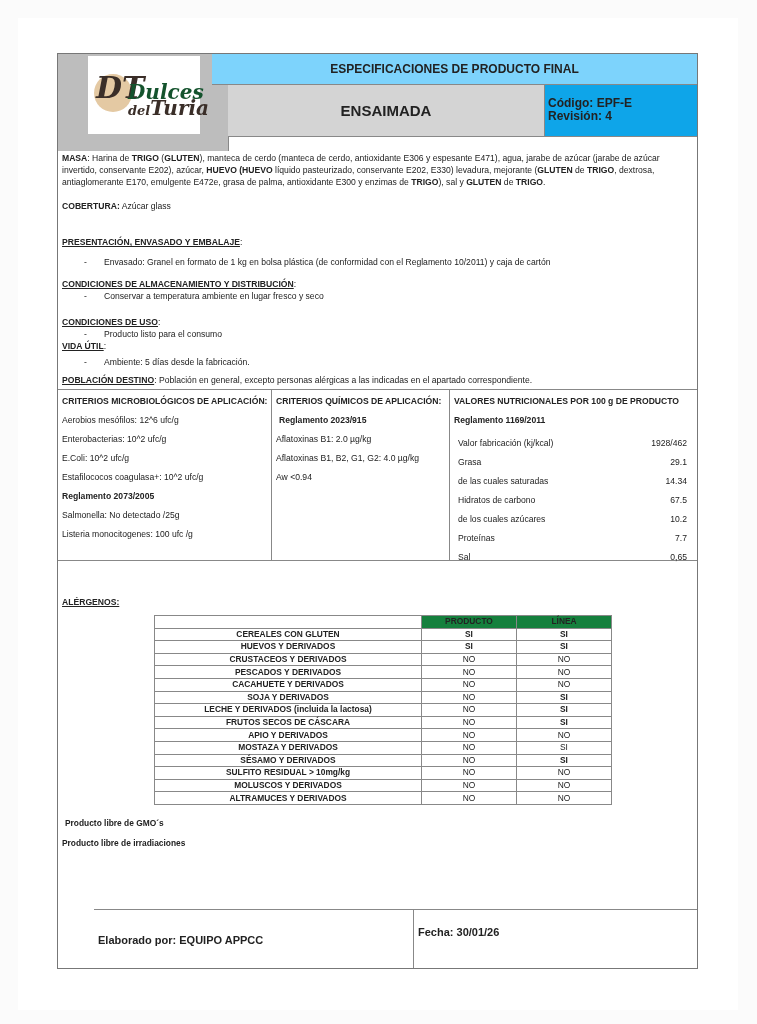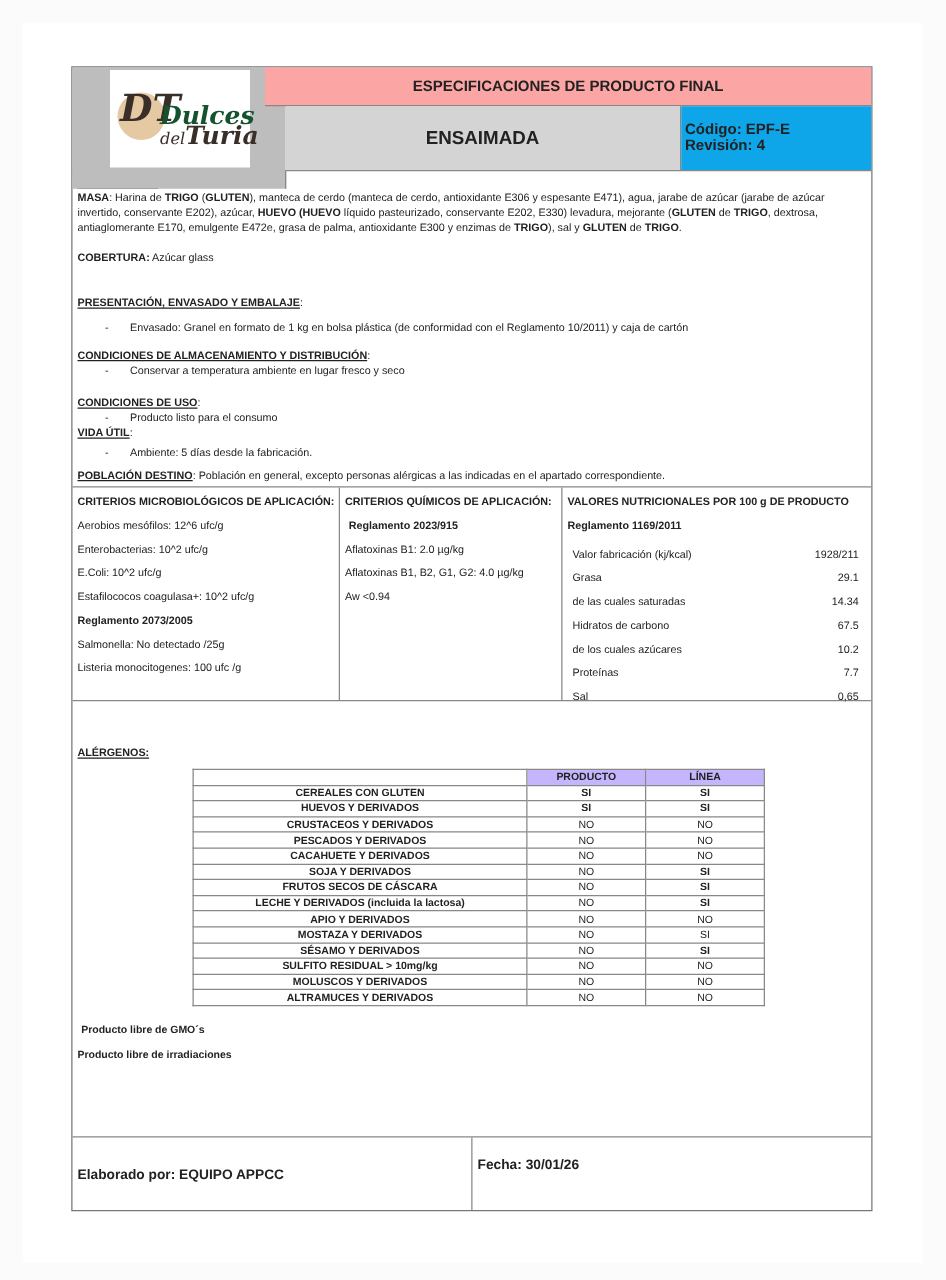--- a/index.html
+++ b/index.html
@@ -6,46 +6,46 @@
   body { width:757px; height:1024px; background:#fbfbfb; position:relative; font-family:"Liberation Sans", sans-serif; color:#222; overflow:hidden; }
   .page { position:absolute; left:18px; top:18px; width:720px; height:992px; background:#fff; }
   .doc { position:absolute; left:57px; top:53px; width:641px; border:1.5px solid #777; box-sizing:border-box; }
   .hdr { position:relative; height:82px; border-bottom:1px solid #888; }
   .logo-cell { position:absolute; left:0; top:0; width:170px; height:97px; background:#bdbdbd; border-right:1px solid #888; }
   .logo-box { position:absolute; left:30px; top:2px; width:112px; height:78px; background:#fff; }
   .logo-circle { position:absolute; left:6px; top:18px; width:38px; height:38px; border-radius:50%; background:#e4c9a3; }
   .logo-mono { position:absolute; left:8px; top:14px; font-family:"DejaVu Serif", serif; font-style:italic; font-size:30px; color:#3a2e28; font-weight:bold; }
   .logo-t1 { position:absolute; left:40px; top:24px; font-family:"DejaVu Serif", serif; font-style:italic; font-weight:bold; font-size:20px; color:#14532d; }
   .logo-t2 { position:absolute; left:40px; top:40px; font-family:"DejaVu Serif", serif; font-style:italic; font-weight:bold; font-size:20px; color:#3a2e28; }
-  .logo-t2 small { font-size:13px; font-weight:normal; }
-  .title-top { position:absolute; left:154px; top:0; right:0; height:30px; background:#fca5a5; border-bottom:1px solid #888; display:flex; align-items:center; justify-content:center; font-weight:bold; font-size:12px; }
+  .logo-t2 small { font-size:13px; font-weight:bold; }
+  .title-top { position:absolute; left:154px; top:0; right:0; height:30px; background:#7dd3fc; border-bottom:1px solid #888; display:flex; align-items:center; justify-content:center; font-weight:bold; font-size:12px; }
   .title-main { position:absolute; left:170px; top:31px; width:316px; height:51px; background:#d4d4d4; border-right:1px solid #888; display:flex; align-items:center; justify-content:center; font-weight:bold; font-size:15px; }
   .title-code { position:absolute; left:487px; top:31px; right:0; height:51px; background:#0ea5e9; font-weight:bold; font-size:12px; padding:12px 0 0 3px; box-sizing:border-box; line-height:13px; }
   .body { padding:3px 4px 0 4px; font-size:8.6px; line-height:12px; }
   .sec-title { font-weight:bold; text-decoration:underline; }
   .b { font-weight:bold; }
   .bullet { padding-left:22px; position:relative; }
   .bullet::before { content:"-"; position:absolute; left:22px; }
   .bullet span { padding-left:20px; display:inline-block; }
   .crit { display:flex; border-top:1px solid #888; border-bottom:1px solid #888; height:170px; font-size:8.6px; }
   .crit .col { box-sizing:border-box; padding:2px 4px; }
   .crit .c1 { width:214px; border-right:1px solid #888; }
   .crit .c2 { width:178px; border-right:1px solid #888; }
   .crit .c3 { flex:1; }
   .crit .row { height:19px; line-height:19px; white-space:nowrap; }
   .nut { display:flex; justify-content:space-between; padding:0 6px 0 4px; }
   .alg { padding:0 4px; font-size:8.6px; }
   table.al { border-collapse:collapse; margin-left:92px; margin-top:8px; font-size:8.4px; }
   table.al td, table.al th { border:1px solid #888; height:11.6px; padding:0 4px; line-height:11px; }
-  table.al th { background:#c4b5fd; font-weight:bold; text-align:center; }
+  table.al th { background:#15803d; font-weight:bold; text-align:center; }
   table.al td.n { font-weight:bold; width:258px;text-align:center; }
   table.al td.v { text-align:center; width:86px; }
   table.al td.vb { font-weight:bold; }
   .free { font-size:8.4px; font-weight:bold; padding:8px 4px 0 4px; line-height:20px; }
-  .foot { display:flex; border-top:1px solid #888; height:58px; font-weight:bold; font-size:11px; }
+  .foot { display:flex; border-top:1px solid #888; height:58px; font-weight:bold; font-size:11px;margin-left:36px; }
   .foot .f1 { width:320px; border-right:1px solid #888; padding:24px 0 0 4px; box-sizing:border-box; }
   .foot .f2 { flex:1; padding:16px 0 0 4px; box-sizing:border-box; }
 </style>
 </head>
 <body>
 
 <div class="page"></div>
 
 <div class="doc">
 
@@ -125,21 +125,21 @@
       <div class="row">Aflatoxinas B1, B2, G1, G2: 4.0 µg/kg</div>
       <div class="row">Aw &lt;0.94</div>
     </div>
     <div class="col c3">
       <div class="row b">VALORES NUTRICIONALES POR 100 g DE PRODUCTO</div>
       <div class="row b">Reglamento 1169/2011</div>
       <div style="height:4px"></div>
       <div id="nut-list">
           <div class="row nut">
             <span>Valor fabricación (kj/kcal)</span>
-            <span>1928/211</span>
+            <span>1928/462</span>
           </div>
           <div class="row nut">
             <span>Grasa</span>
             <span>29.1</span>
           </div>
           <div class="row nut">
             <span>de las cuales saturadas</span>
             <span>14.34</span>
           </div>
           <div class="row nut">
@@ -198,26 +198,26 @@
             <td class="n">CACAHUETE Y DERIVADOS</td>
             <td class="v">NO</td>
             <td class="v">NO</td>
           </tr>
           <tr>
             <td class="n">SOJA Y DERIVADOS</td>
             <td class="v">NO</td>
             <td class="v vb">SI</td>
           </tr>
           <tr>
+            <td class="n">LECHE Y DERIVADOS (incluida la lactosa)</td>
+            <td class="v">NO</td>
+            <td class="v vb">SI</td>
+          </tr>
+          <tr>
             <td class="n">FRUTOS SECOS DE CÁSCARA</td>
-            <td class="v">NO</td>
-            <td class="v vb">SI</td>
-          </tr>
-          <tr>
-            <td class="n">LECHE Y DERIVADOS (incluida la lactosa)</td>
             <td class="v">NO</td>
             <td class="v vb">SI</td>
           </tr>
           <tr>
             <td class="n">APIO Y DERIVADOS</td>
             <td class="v">NO</td>
             <td class="v">NO</td>
           </tr>
           <tr>
             <td class="n">MOSTAZA Y DERIVADOS</td>

